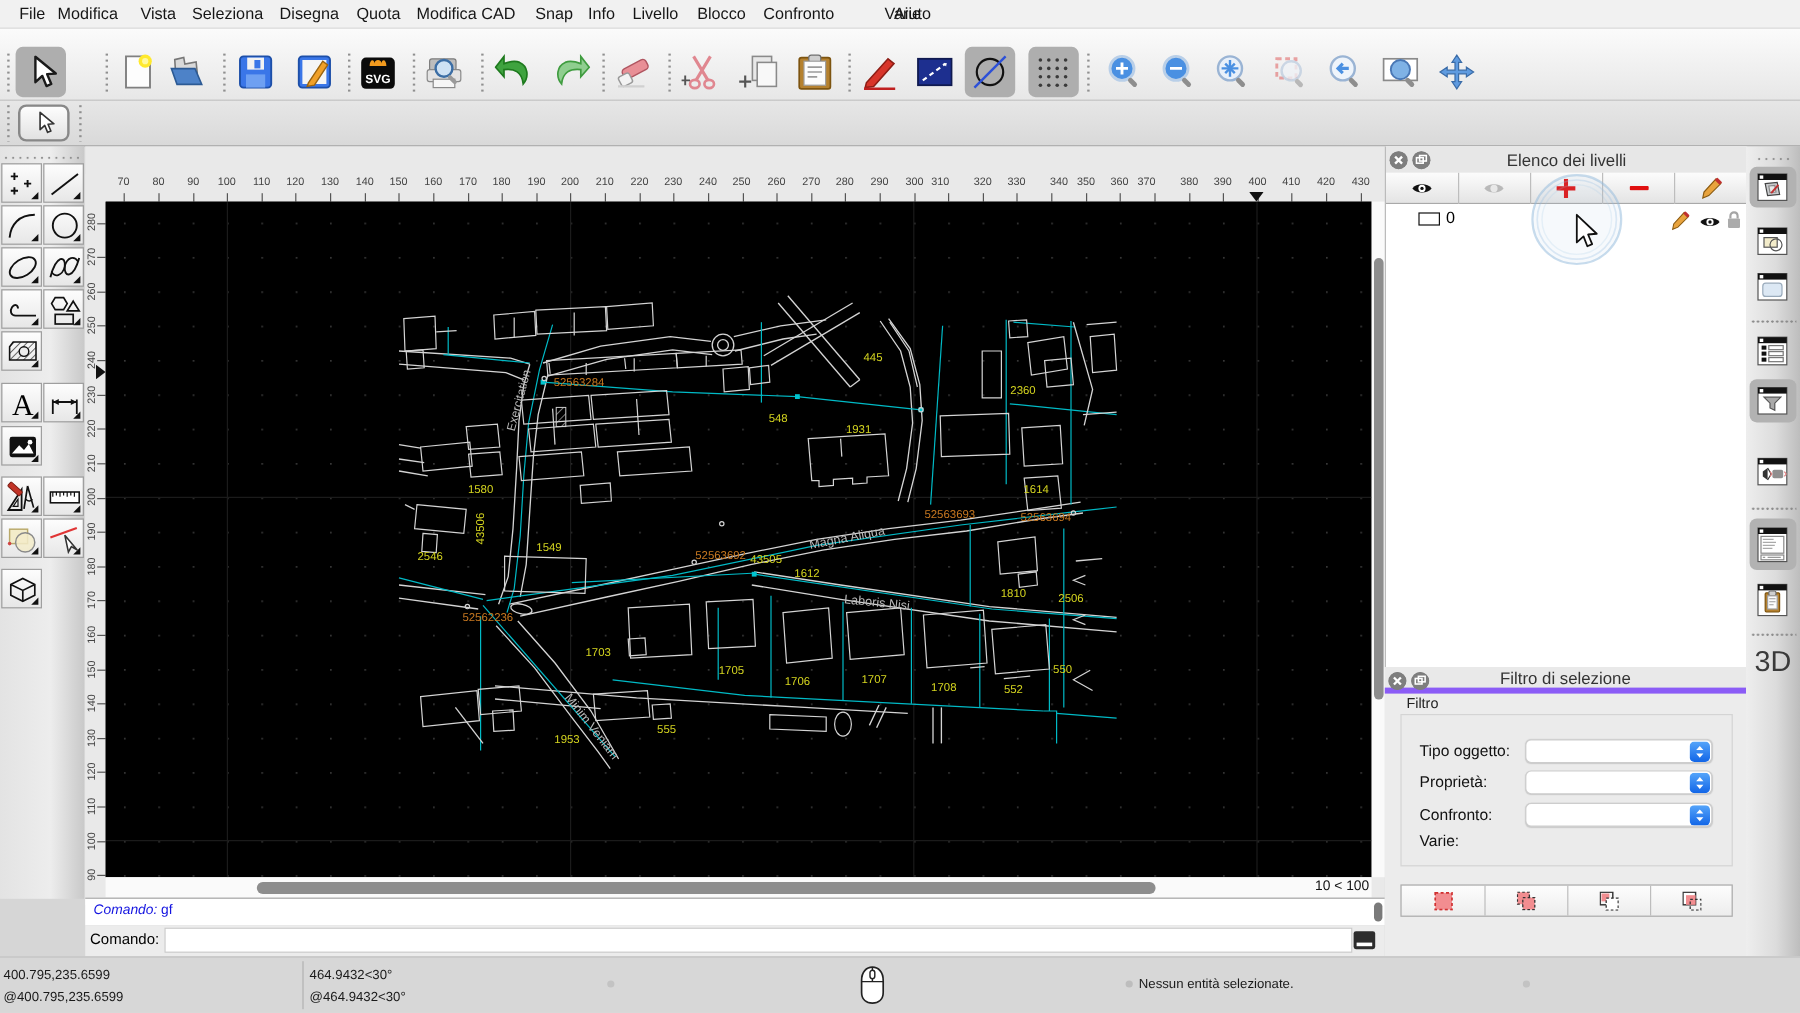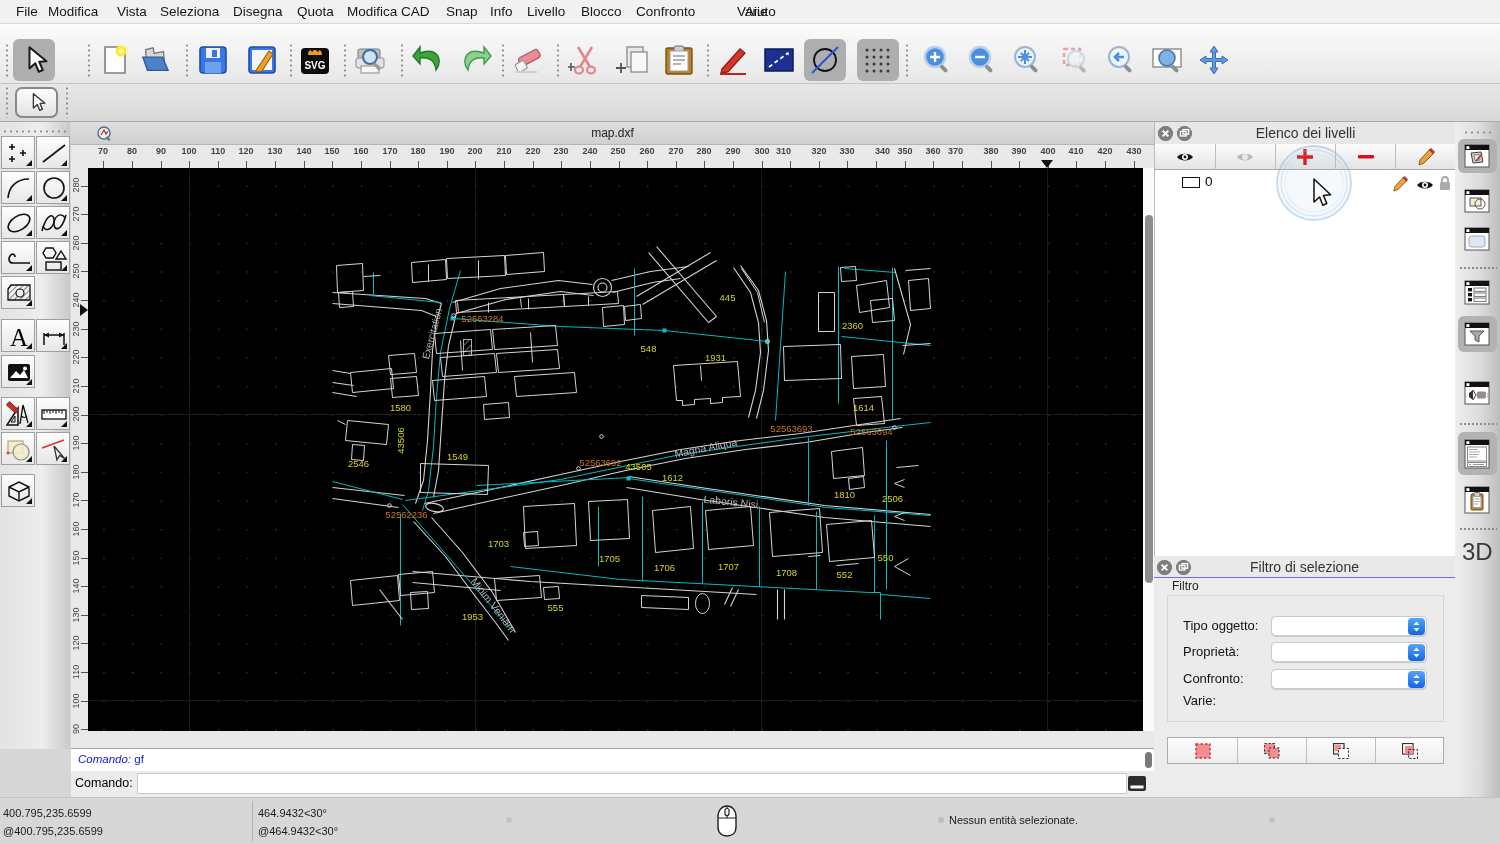--- a/index.html
+++ b/index.html
@@ -22,21 +22,21 @@
 
 #lefttools { left:0; top:122px; width:70px; height:627px; background:linear-gradient(90deg,#e3e3e3,#ededed 60%,#c9c9c9); }
 .ltbtn { position:absolute; width:34px; height:33px; background:linear-gradient(#fdfdfd,#e7e7e7);
   border:1px solid #9f9f9f; }
 .ltbtn svg { position:absolute; left:3px; top:3px; }
 .corner { position:absolute; right:2px; bottom:2px; width:0; height:0; border-left:6px solid transparent; border-bottom:6px solid #111; }
 
 #mdi { left:71px; top:122px; width:1083px; height:626px; background:#e9e9e9; }
 #mdititle { position:absolute; left:0; top:0; width:1083px; height:23px; background:linear-gradient(#dedede,#cfcfcf);
   border-bottom:1px solid #b5b5b5; font-size:12px; color:#222; }
-#hruler { position:absolute; left:17px; top:23px; width:1055px; height:23px; background:#e9e9e9; font-size:9px; color:#444;font-weight:bold; }
+#hruler { position:absolute; left:17px; top:23px; width:1055px; height:23px; background:#e9e9e9; font-size:9px; color:#444; }
 #vruler { position:absolute; left:0; top:23px; width:17px; height:609px; background:#e9e9e9; font-size:9px; color:#444; }
 #canvas { position:absolute; left:17px; top:46px; width:1055px; height:563px; background:#000; }
 #hscroll { position:absolute; left:17px; top:609px; width:1055px; height:17px; background:#fafafa; }
 #vscroll { position:absolute; left:1072px; top:46px; width:11px; height:563px; background:#fafafa; }
 #cmd1 { position:absolute; left:0; top:626px; width:1083px; height:23px; background:#fff; border-top:1px solid #a6a6a6;
   font-size:11.5px; color:#1414e0; }
 #cmd2 { position:absolute; left:0; top:649px; width:1083px; height:26px; background:#ececec; font-size:12.5px; color:#000; }
 
 #elenco { left:1154px; top:122px; width:301px; height:434px; background:#fff; border-left:1px solid #bbb; }
 #filtro { left:1154px; top:556px; width:301px; height:241px; background:#ececec; }
@@ -354,27 +354,20 @@
     </div>
 
 <div class="ltbtn" style="left:1px;top:352px">
       <svg width="28" height="27" viewBox="0 0 28 27">
         <path d="M4 9 L14 4 L24 9 L24 18 L14 23 L4 18 Z M4 9 L14 14 L24 9 M14 14 L14 23" fill="none" stroke="#111" stroke-width="1.4"></path>
       </svg>
       <div class="corner"></div>
     </div>
 </div>
 <div id="mdi" class="abs">
-  <div id="mdititle" class="ctr">map.dxf
-  <svg style="position:absolute;left:26px;top:4px" width="15" height="15" viewBox="0 0 15 15">
-        <circle cx="7" cy="7" r="6" fill="#e8eef4" stroke="#50708f" stroke-width="1.4"></circle>
-        <path d="M4 9 L7 4 L9 8 L11 5" stroke="#b03020" stroke-width="1.2" fill="none"></path>
-        <rect x="10" y="10" width="5" height="2.4" rx="1" transform="rotate(45 10 10)" fill="#777"></rect>
-      </svg>
-</div>
   <div id="hruler">
       <span style="position:absolute;left:1px;top:1px;width:28px;text-align:center">70</span>
       <i style="position:absolute;left:15.3px;top:16px;width:1px;height:7px;background:#555"></i>
       <span style="position:absolute;left:30px;top:1px;width:28px;text-align:center">80</span>
       <i style="position:absolute;left:43.9px;top:16px;width:1px;height:7px;background:#555"></i>
       <span style="position:absolute;left:59px;top:1px;width:28px;text-align:center">90</span>
       <i style="position:absolute;left:72.5px;top:16px;width:1px;height:7px;background:#555"></i>
       <span style="position:absolute;left:87px;top:1px;width:28px;text-align:center">100</span>
       <i style="position:absolute;left:101.2px;top:16px;width:1px;height:7px;background:#555"></i>
       <span style="position:absolute;left:116px;top:1px;width:28px;text-align:center">110</span>
@@ -678,20 +671,24 @@
           <path d="M653 100 L669 124 L676 154" fill="none" stroke="#d4d4d4" stroke-width="1.0"></path>
           <path d="M748 397 L770 395" fill="none" stroke="#d4d4d4" stroke-width="1.0"></path>
           <path d="M720 388 L732 387" fill="none" stroke="#d4d4d4" stroke-width="1.0"></path>
           <path d="M244 202 L262 205" fill="none" stroke="#d4d4d4" stroke-width="1.0"></path>
           <path d="M249 252 L257 256" fill="none" stroke="#d4d4d4" stroke-width="1.0"></path>
           <path d="M400 134 L400 144 M440 130 L440 141 M500 128 L500 137" stroke="#d4d4d4" stroke-width="1" fill="none"></path>
           <path d="M340 96 L340 113 M390 92 L390 111" stroke="#d4d4d4" stroke-width="1" fill="none"></path>
         </g>
       </svg>
     </div>
+  <div id="hscroll">
+    <div style="position:absolute;left:126px;top:4px;width:749px;height:10px;border-radius:5px;background:#8d8d8d"></div>
+    <div style="position:absolute;right:2px;top:2px;font-size:11.5px;color:#111">10 &lt; 100</div>
+  </div>
   <div id="vscroll">
     <div style="position:absolute;left:2px;top:47px;width:8px;height:368px;border-radius:4px;background:#8d8d8d"></div>
   </div>
   <div id="cmd1">
     <span style="position:absolute;left:7px;top:4px"><i>Comando:</i> gf</span>
     <div style="position:absolute;right:2px;top:3px;width:7px;height:16px;border-radius:3.5px;background:#7a7a7a"></div>
   </div>
   <div id="cmd2">
     <span style="position:absolute;left:4px;top:5px">Comando:</span>
     <div style="position:absolute;left:66px;top:2px;width:990px;height:21px;background:#fff;border:1px solid #c9c9c9"></div>
@@ -756,21 +753,21 @@
       </svg>
   </div>
   <svg id="halo" style="position:absolute;left:119px;top:21px" width="80" height="80" viewBox="0 0 80 80">
     <circle cx="40" cy="40" r="37" fill="rgba(165,200,230,0.10)" stroke="rgba(145,185,220,0.50)" stroke-width="1.8"></circle>
     <circle cx="40" cy="40" r="33" fill="none" stroke="rgba(150,190,225,0.30)" stroke-width="1.4"></circle>
     <circle cx="40" cy="40" r="29" fill="none" stroke="rgba(160,200,230,0.20)" stroke-width="1.2"></circle>
     <path d="M40 36 L40 59 L45.6 54 L48.8 62.2 L52.8 60.5 L49.4 52.4 L56.6 51.8 Z" fill="#fff" stroke="#111" stroke-width="1.5" stroke-linejoin="round"></path>
   </svg>
 </div>
 <div id="filtro" class="abs">
-  <div class="ptitle ctr" style="background:#e9e9e9;border-bottom:1px solid #8b5cf6">Filtro di selezione
+  <div class="ptitle ctr" style="background:#e9e9e9;border-bottom:5px solid #8b5cf6">Filtro di selezione
     <svg class="pclose" style="left:3px;top:4px" viewBox="0 0 15 15">
         <circle cx="7.5" cy="7.5" r="7.5" fill="#7e7e7e"></circle>
         <path d="M4.6 4.6 L10.4 10.4 M10.4 4.6 L4.6 10.4" stroke="#fff" stroke-width="2"></path>
       </svg>
     <svg class="pclose" style="left:22px;top:4px" viewBox="0 0 15 15">
         <circle cx="7.5" cy="7.5" r="7.5" fill="#7e7e7e"></circle>
         <rect x="3.4" y="5.4" width="5.6" height="4.6" fill="none" stroke="#fff" stroke-width="1.3"></rect>
         <rect x="6" y="3.6" width="5.6" height="4.6" fill="none" stroke="#fff" stroke-width="1.3"></rect>
       </svg>
   </div>

